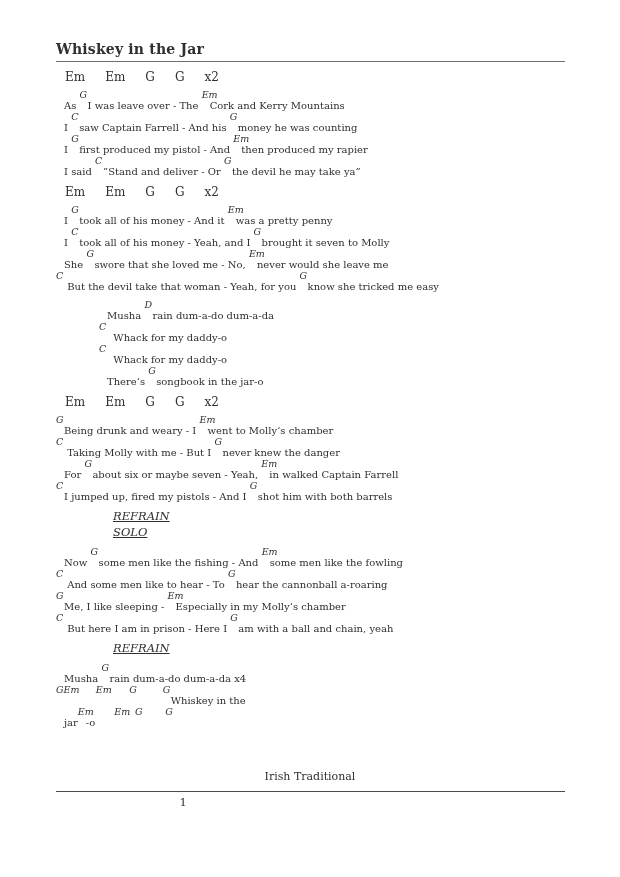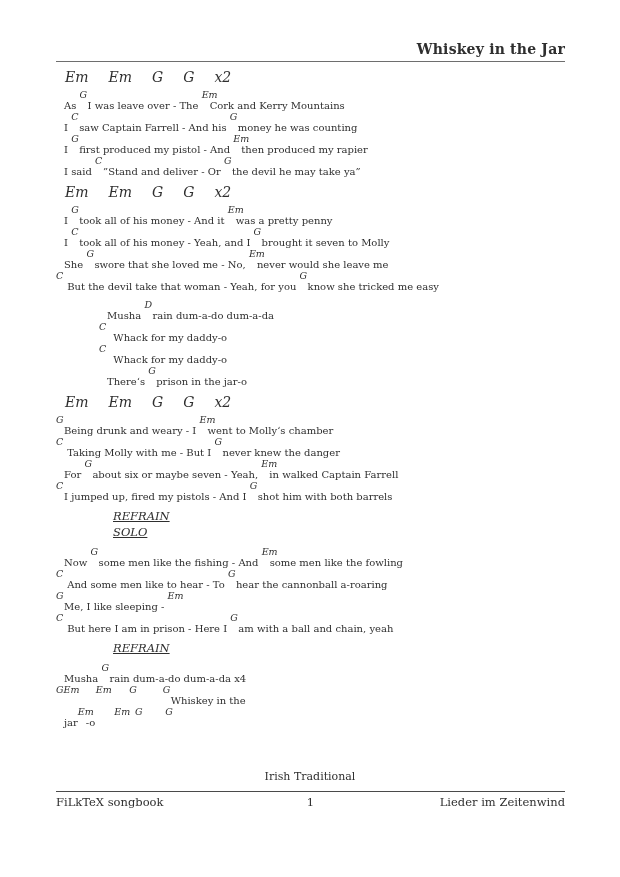--- a/index.html
+++ b/index.html
@@ -7,33 +7,31 @@
     position:relative;
     width:620px; height:877px;
     box-sizing:border-box;
     padding:42px 55px 0 56px;
     background:#ffffff;
     font-family:"DejaVu Serif", serif;
     color:#2f2f2f;
     overflow:hidden;
   }
   .title {
-    text-align:right;
     font-size:14px;
     font-weight:bold;
     letter-spacing:0.2px;
     line-height:15px;
   }
   .header-rule { border-top:1.6px solid #6e6e6e; margin-top:4px; }
   #song-body { margin-top:10px; }
 
   .chordrow {
     margin:9px 0 0 9px;
-    font-style:italic;
-    font-size:14px;
+    font-size:12px;
     line-height:11px;
     height:11px;
     white-space:pre;
   }
   .chordrow .chorditem { display:inline-block; margin-right:20px; }
 
   .verse, .chorus, .finale { margin:7px 0 0 0; }
   .chorus { margin-left:43px; }
 
   .line { white-space:pre; height:22px; }
@@ -80,52 +78,50 @@
       <div class="verse">
         <div class="line"><span class="seg"><span class="chord"></span><span class="txt">I </span></span><span class="seg"><span class="chord">G</span><span class="txt">took all of his money - And it </span></span><span class="seg"><span class="chord">Em</span><span class="txt">was a pretty penny</span></span></div>
         <div class="line"><span class="seg"><span class="chord"></span><span class="txt">I </span></span><span class="seg"><span class="chord">C</span><span class="txt">took all of his money - Yeah, and I </span></span><span class="seg"><span class="chord">G</span><span class="txt">brought it seven to Molly</span></span></div>
         <div class="line"><span class="seg"><span class="chord"></span><span class="txt">She </span></span><span class="seg"><span class="chord">G</span><span class="txt">swore that she loved me - No, </span></span><span class="seg"><span class="chord">Em</span><span class="txt">never would she leave me</span></span></div>
         <div class="line"><span class="seg"><span class="chord">C</span><span class="txt"> But the devil take that woman - Yeah, for you </span></span><span class="seg"><span class="chord">G</span><span class="txt">know she tricked me easy</span></span></div>
       </div>
       <div class="chorus">
         <div class="line"><span class="seg"><span class="chord"></span><span class="txt">Musha </span></span><span class="seg"><span class="chord">D</span><span class="txt">rain dum-a-do dum-a-da</span></span></div>
         <div class="line"><span class="seg"><span class="chord">C</span><span class="txt">  Whack for my daddy-o</span></span></div>
         <div class="line"><span class="seg"><span class="chord">C</span><span class="txt">  Whack for my daddy-o</span></span></div>
-        <div class="line"><span class="seg"><span class="chord"></span><span class="txt">There‘s </span></span><span class="seg"><span class="chord">G</span><span class="txt">prison in the jar-o</span></span></div>
+        <div class="line"><span class="seg"><span class="chord"></span><span class="txt">There‘s </span></span><span class="seg"><span class="chord">G</span><span class="txt">songbook in the jar-o</span></span></div>
       </div>
       <div class="chordrow"><span class="chorditem">Em</span><span class="chorditem">Em</span><span class="chorditem">G</span><span class="chorditem">G</span><span class="chorditem">x2</span></div>
       <div class="verse">
         <div class="line"><span class="seg"><span class="chord">G</span><span class="txt">Being drunk and weary - I </span></span><span class="seg"><span class="chord">Em</span><span class="txt">went to Molly‘s chamber</span></span></div>
         <div class="line"><span class="seg"><span class="chord">C</span><span class="txt"> Taking Molly with me - But I </span></span><span class="seg"><span class="chord">G</span><span class="txt">never knew the danger</span></span></div>
         <div class="line"><span class="seg"><span class="chord"></span><span class="txt">For </span></span><span class="seg"><span class="chord">G</span><span class="txt">about six or maybe seven - Yeah, </span></span><span class="seg"><span class="chord">Em</span><span class="txt">in walked Captain Farrell</span></span></div>
         <div class="line"><span class="seg"><span class="chord">C</span><span class="txt">I jumped up, fired my pistols - And I </span></span><span class="seg"><span class="chord">G</span><span class="txt">shot him with both barrels</span></span></div>
       </div>
       <div class="markers">
         <div class="marker">REFRAIN</div>
         <div class="marker">SOLO</div>
       </div>
       <div class="verse">
         <div class="line"><span class="seg"><span class="chord"></span><span class="txt">Now </span></span><span class="seg"><span class="chord">G</span><span class="txt">some men like the fishing - And </span></span><span class="seg"><span class="chord">Em</span><span class="txt">some men like the fowling</span></span></div>
         <div class="line"><span class="seg"><span class="chord">C</span><span class="txt"> And some men like to hear - To </span></span><span class="seg"><span class="chord">G</span><span class="txt">hear the cannonball a-roaring</span></span></div>
-        <div class="line"><span class="seg"><span class="chord">G</span><span class="txt">Me, I like sleeping - </span></span><span class="seg"><span class="chord">Em</span></span></div>
+        <div class="line"><span class="seg"><span class="chord">G</span><span class="txt">Me, I like sleeping - </span></span><span class="seg"><span class="chord">Em</span><span class="txt">Especially in my Molly‘s chamber</span></span></div>
         <div class="line"><span class="seg"><span class="chord">C</span><span class="txt"> But here I am in prison - Here I </span></span><span class="seg"><span class="chord">G</span><span class="txt">am with a ball and chain, yeah</span></span></div>
       </div>
       <div class="markers">
         <div class="marker">REFRAIN</div>
       </div>
       <div class="finale">
         <div class="line"><span class="seg"><span class="chord"></span><span class="txt">Musha </span></span><span class="seg"><span class="chord">G</span><span class="txt">rain dum-a-do dum-a-da x4</span></span></div>
         <div class="line"><span class="seg"><span class="chord">GEm</span><span class="txt">          </span></span><span class="seg"><span class="chord">Em</span><span class="txt">        </span></span><span class="seg"><span class="chord">G</span><span class="txt">        </span></span><span class="seg"><span class="chord">G</span><span class="txt">Whiskey in the</span></span></div>
         <div class="line"><span class="seg"><span class="chord"></span><span class="txt">jar</span></span><span class="seg"><span class="chord">Em</span><span class="txt">-o      </span></span><span class="seg"><span class="chord">Em</span><span class="txt">    </span></span><span class="seg"><span class="chord">G</span><span class="txt">       </span></span><span class="seg"><span class="chord">G</span><span class="txt"></span></span></div>
       </div>
     </div>
 
   <div class="attribution">Irish Traditional</div>
 
   <div class="footer">
     <div class="footer-rule"></div>
     <div class="footer-row">
-      <span class="fl">FiLkTeX songbook</span>
       <span class="fc">1</span>
-      <span class="fr">Lieder im Zeitenwind</span>
     </div>
   </div>
 </div>
 
 </body></html>

